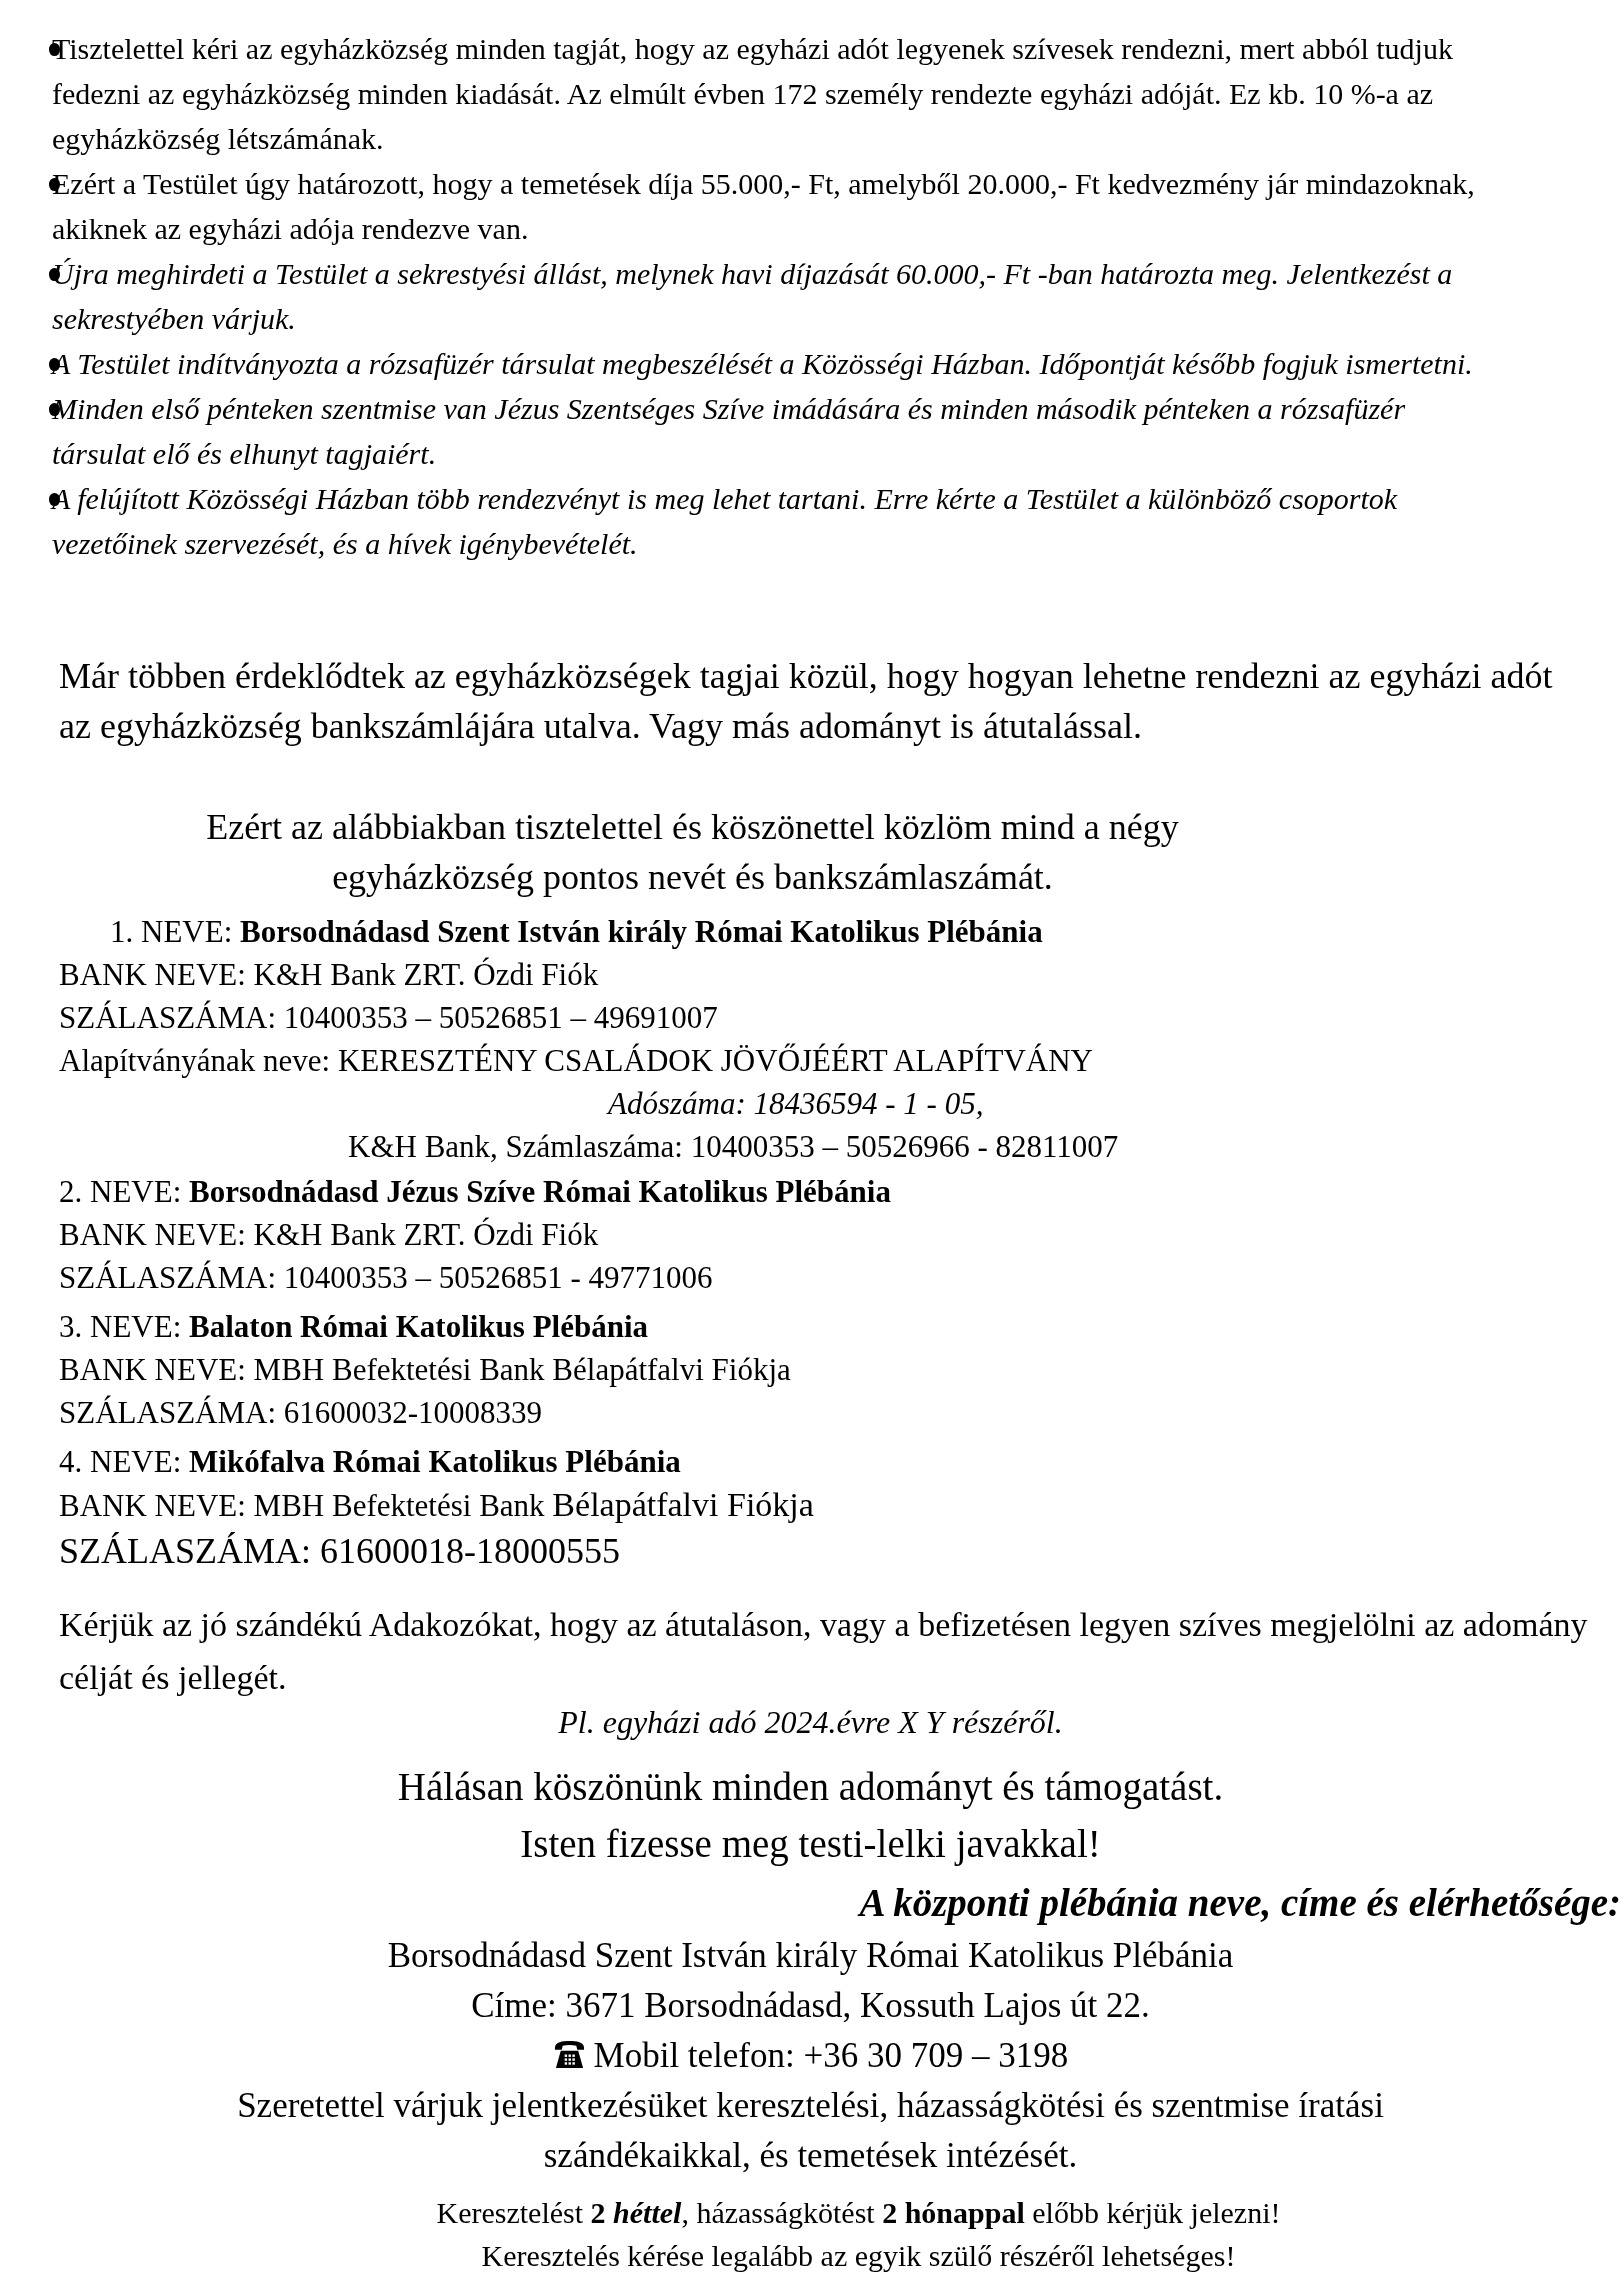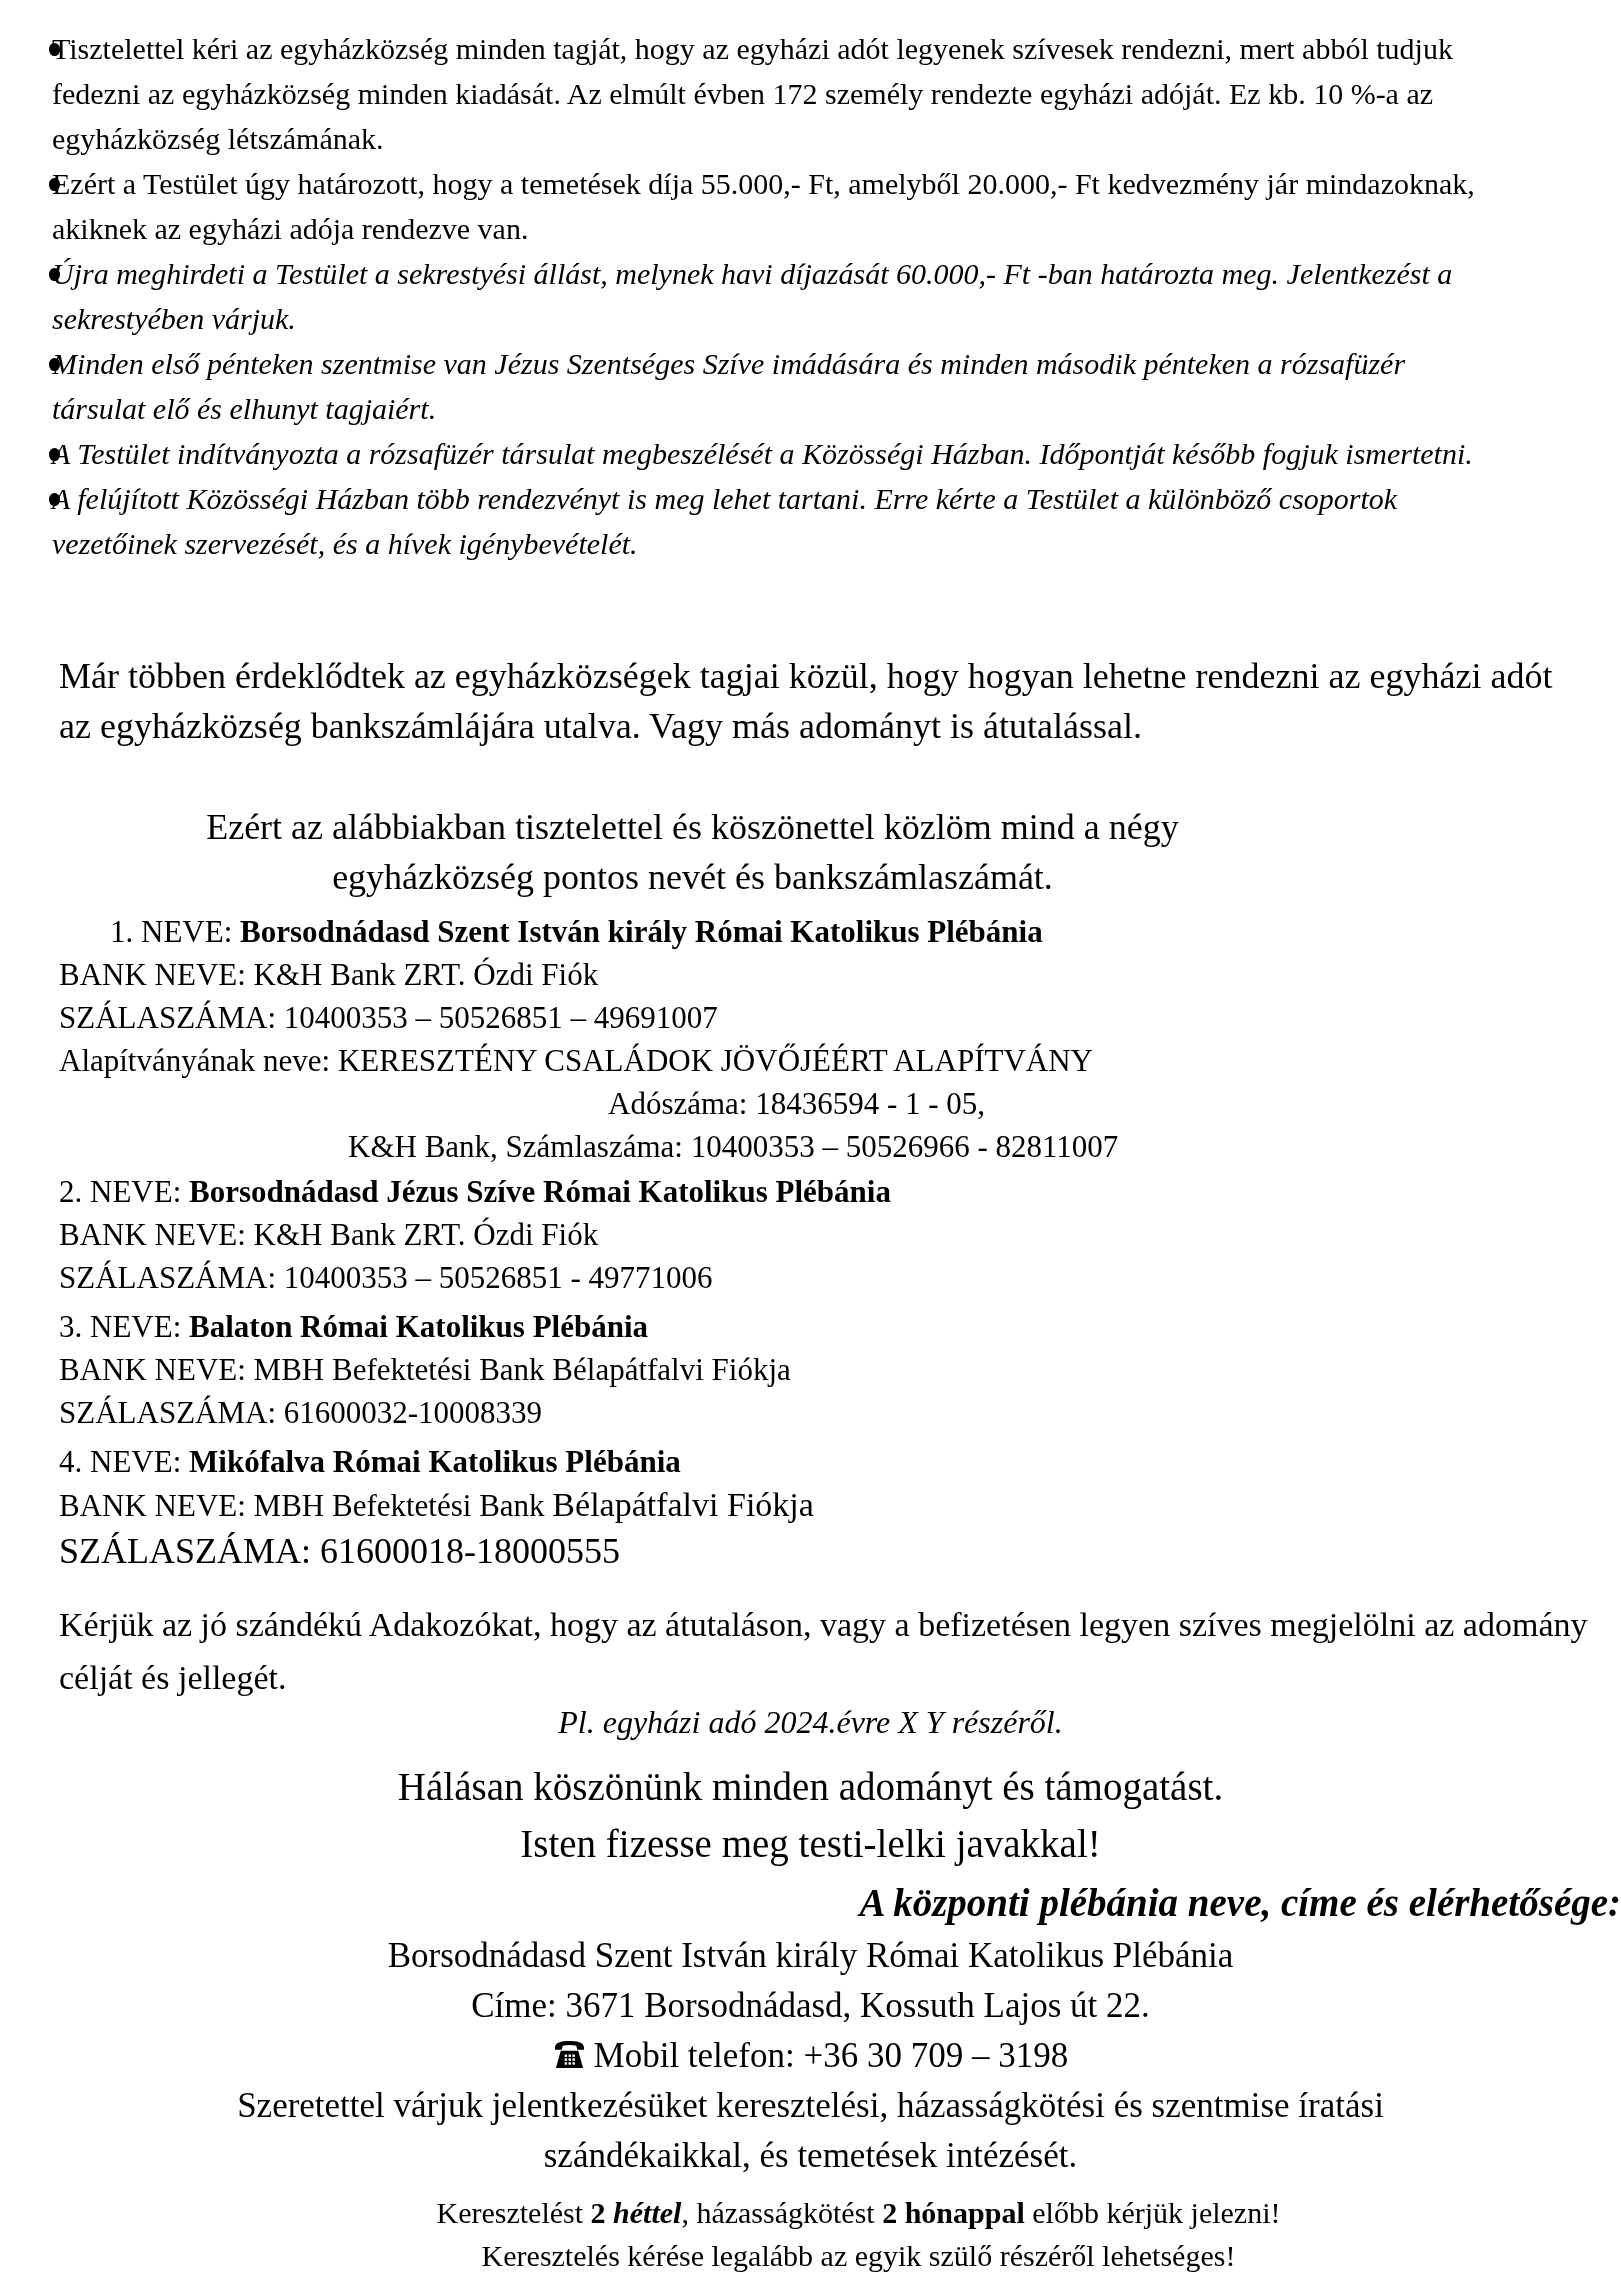--- a/index.html
+++ b/index.html
@@ -9,21 +9,21 @@
   .bullets { top:25.5px; left:0; }
   .bl { position:relative; padding-left:52px; width:1441px; font-size:30px; line-height:45px; }
   .bl .dot { position:absolute; left:49px; top:17.6px; width:10.8px; height:12.7px; background:#000; border-radius:50%; }
   .it { font-style:italic; }
   .para { top:651px; left:59px; width:1529px; font-size:36px; line-height:50px; }
   .center { text-align:center; }
   .c1 { top:802px; font-size:36px; line-height:50px; left:0; width:1385px; }
   .bank { top:910px; left:59px; width:1529px; font-size:31px; line-height:43px; }
   .bank .ln { white-space:nowrap; }
   .bank .indent1 { padding-left:51px; }
-  .bank .adosz { padding-left:549px; }
+  .bank .adosz { padding-left:549px;font-style:italic; }
   .bank .khsz { padding-left:289px; }
   .bank b { font-weight:bold; }
   .bank .big { font-size:36px; line-height:49px; }
   .bank .mid { font-size:34px; }
   .kerjuk { top:1598px; left:59px; width:1529px; font-size:34px; line-height:53px; }
   .pl { top:1700px; font-size:32px; line-height:45px; font-style:italic; }
   .thanks { top:1758px; font-size:39px; line-height:57px; }
   .head { top:1878px; font-size:39px; line-height:49px; font-weight:bold; font-style:italic;text-align:right; }
   .addr { top:1931px; font-size:35px; line-height:50px; }
   .addr .phone { display:inline-block; width:33px; height:31px; vertical-align:-2.9px; margin-right:7.8px; }
@@ -40,25 +40,25 @@
   <div class="bl">
     <span class="dot"></span>
     <span>Ezért a Testület úgy határozott, hogy a temetések díja 55.000,- Ft, amelyből 20.000,- Ft kedvezmény jár mindazoknak, akiknek az egyházi adója rendezve van.</span>
   </div>
   <div class="bl it">
     <span class="dot"></span>
     <span>Újra meghirdeti a Testület a sekrestyési állást, melynek havi díjazását 60.000,- Ft -ban határozta meg. Jelentkezést a sekrestyében várjuk.</span>
   </div>
   <div class="bl it">
     <span class="dot"></span>
-    <span>Minden első pénteken szentmise van Jézus Szentséges Szíve imádására és minden második pénteken a rózsafüzér társulat elő és elhunyt tagjaiért.</span>
+    <span>A Testület indítványozta a rózsafüzér társulat megbeszélését a Közösségi Házban. Időpontját később fogjuk ismertetni.</span>
   </div>
   <div class="bl it">
     <span class="dot"></span>
-    <span>A Testület indítványozta a rózsafüzér társulat megbeszélését a Közösségi Házban. Időpontját később fogjuk ismertetni.</span>
+    <span>Minden első pénteken szentmise van Jézus Szentséges Szíve imádására és minden második pénteken a rózsafüzér társulat elő és elhunyt tagjaiért.</span>
   </div>
   <div class="bl it">
     <span class="dot"></span>
     <span>A felújított Közösségi Házban több rendezvényt is meg lehet tartani. Erre kérte a Testület a különböző csoportok vezetőinek szervezését, és a hívek igénybevételét.</span>
   </div>
 </div>
 
 <div class="blk para">Már többen érdeklődtek az egyházközségek tagjai közül, hogy hogyan lehetne rendezni az egyházi adót az egyházközség bankszámlájára utalva. Vagy más adományt is átutalással.</div>
 
 <div class="blk center c1">

